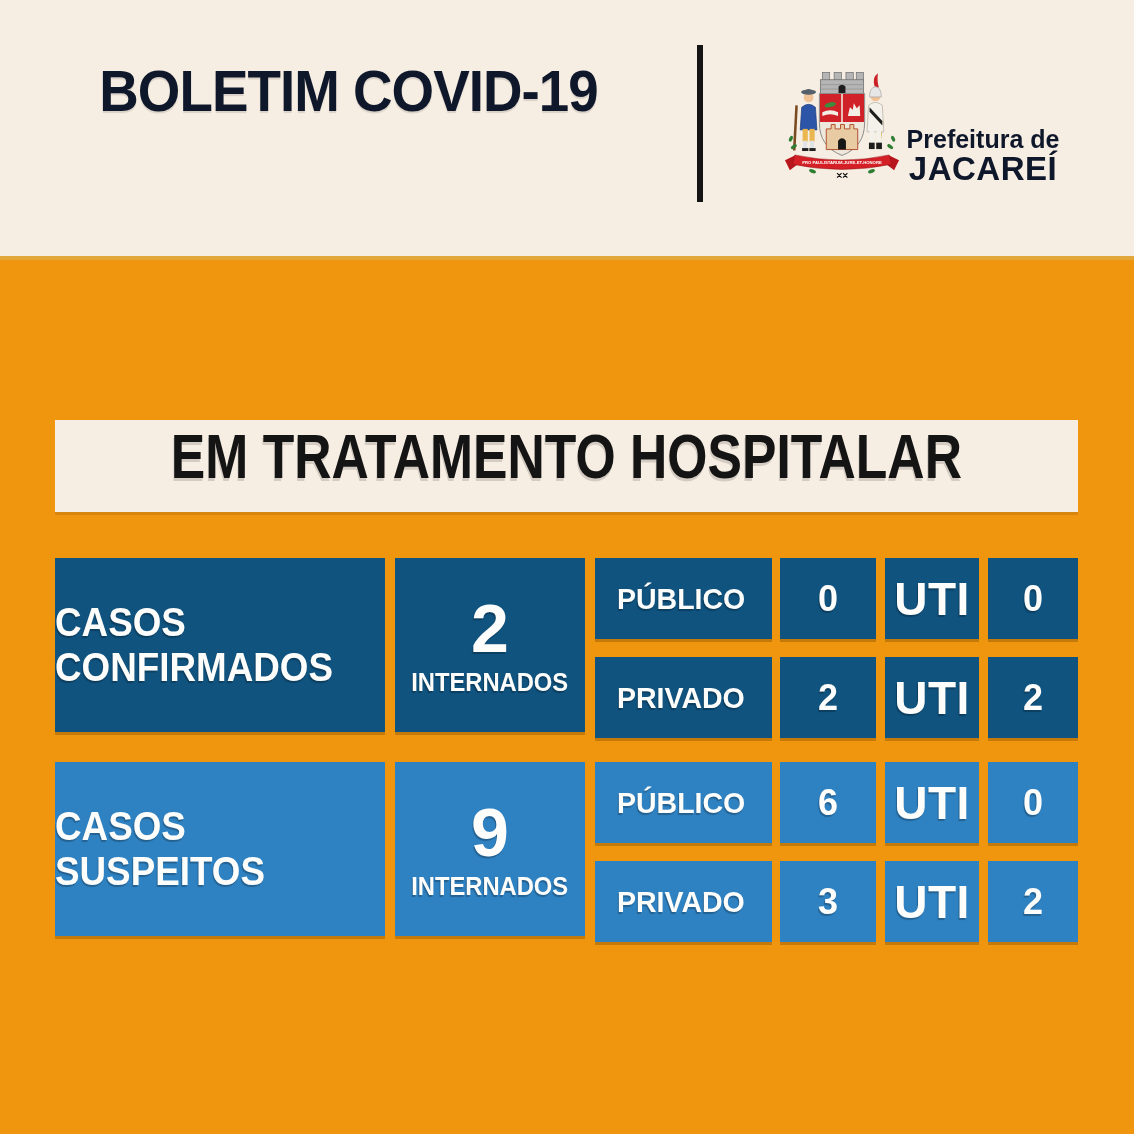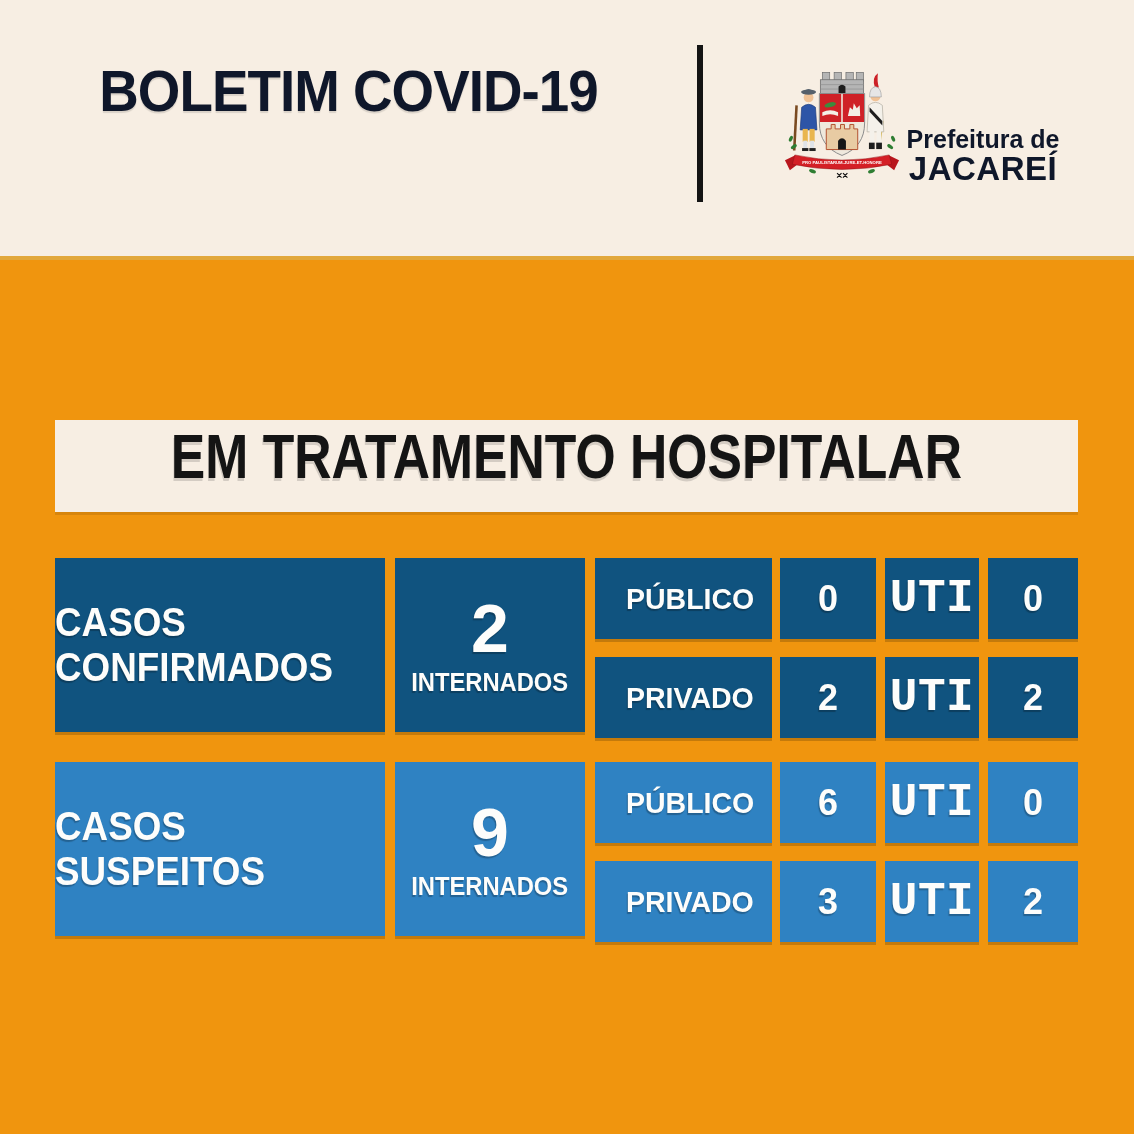--- a/index.html
+++ b/index.html
@@ -52,25 +52,25 @@
     font-size:40px;font-weight:bold;line-height:1.13;white-space:nowrap;
     transform:scaleX(0.92);transform-origin:left center;
   }
   .total-card{left:340px;top:0;width:190px;height:174px;display:flex;flex-direction:column;align-items:center;justify-content:center;}
   .total-num{font-size:68px;font-weight:bold;line-height:1;}
   .total-cap{font-size:25px;font-weight:bold;margin-top:6px;transform:scaleX(0.95);white-space:nowrap;}
   
   .cell{display:flex;align-items:center;box-sizing:border-box;}
   .gcol1{left:540px;width:177px;}
   .gcol2{left:725px;width:96px;}
-  .gcol3{left:830px;width:94px;font-family:Liberation Mono, monospace;}
+  .gcol3{left:830px;width:94px;}
   .gcol4{left:933px;width:90px;}
   .grow0{top:0;height:81px;}
   .grow1{top:99px;height:81px;}
-  .cell-label{justify-content:flex-start;padding-left:31px;font-size:30px;font-weight:bold;}
+  .cell-label{justify-content:flex-start;padding-left:22px;font-size:30px;font-weight:bold;}
   .cell-label span{transform:scaleX(0.95);transform-origin:left center;white-space:nowrap;}
   .cell-num{justify-content:center;font-size:36px;font-weight:bold;}
   .cell-uti{justify-content:center;font-size:46px;font-weight:bold;letter-spacing:0.5px;}
 </style>
 </head>
 <body>
 
 <div class="page">
 
   <header class="header">

